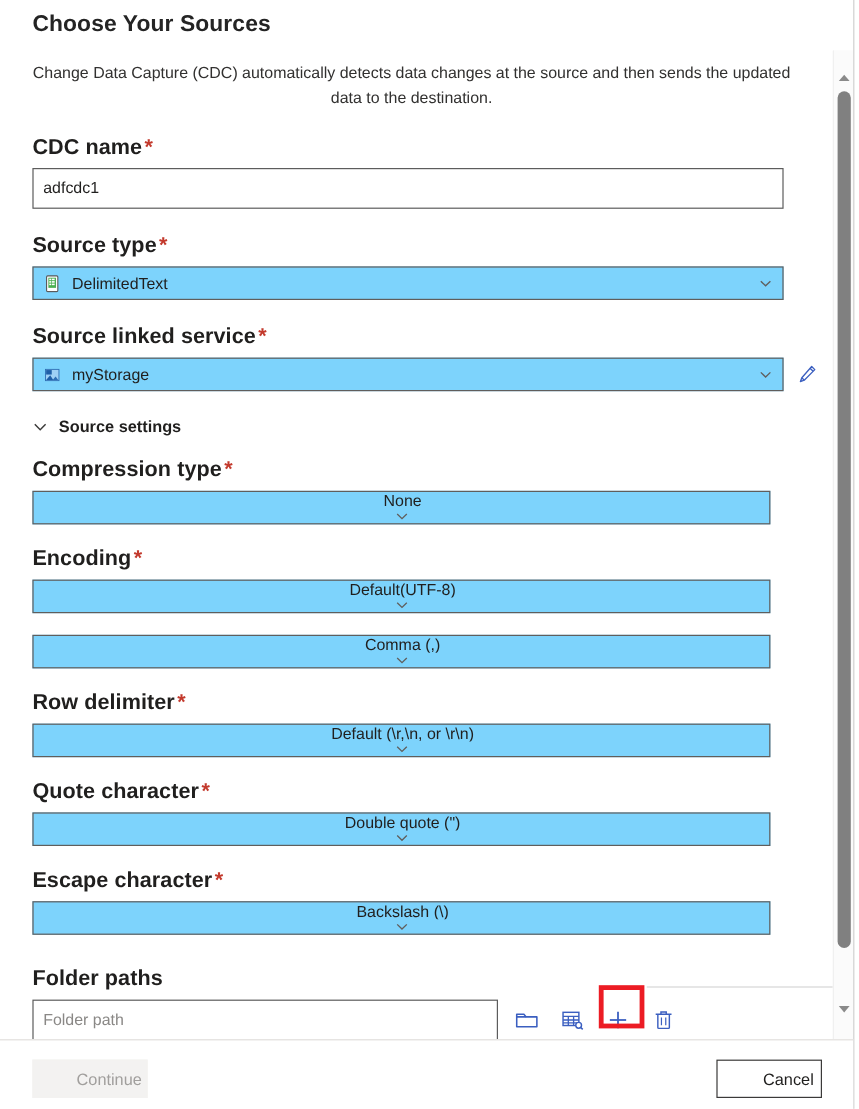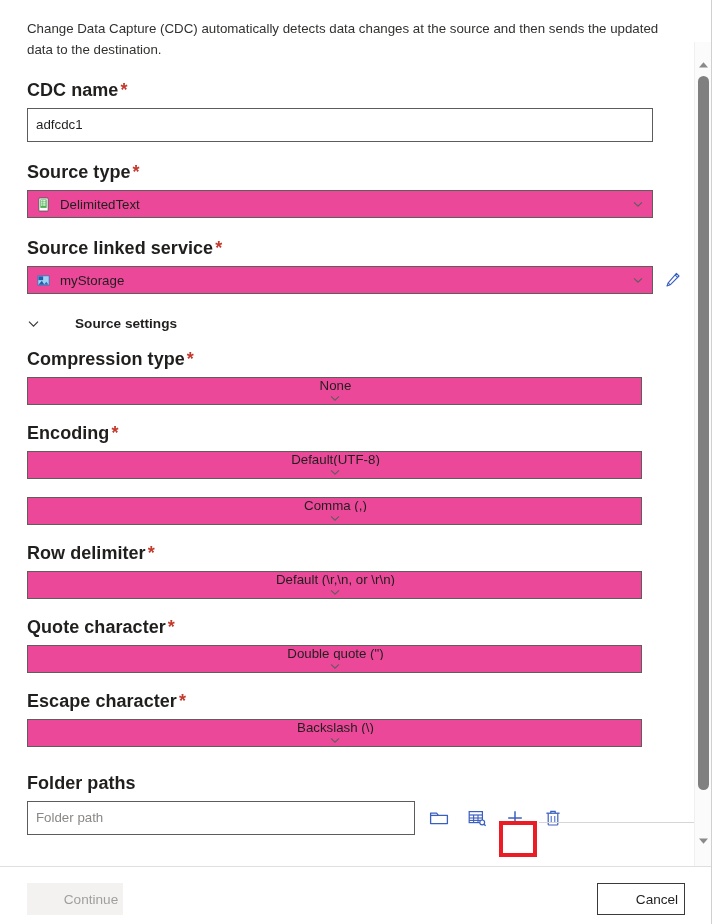--- a/index.html
+++ b/index.html
@@ -44,20 +44,21 @@
     padding-top: 10px;
     letter-spacing: .1px;
   }
 
   .description {
     font-size: 13.3px;
     color: #323130;
     line-height: 21px;
     margin: 18px 0 0 0;
     width: 632px;
+    text-align: center;
   }
 
   .field {
     margin-top: 20px;
   }
   .field.tight { margin-top: 18px; }
 
   .field-label {
     font-size: 18px;
     font-weight: bold;
@@ -93,21 +94,21 @@
   }
   .textbox.w-wide { width: 626px; }
 
   .placeholder { color: #8a8886; }
 
   
   .combo {
     box-sizing: border-box;
     height: 28px;
     border: 1px solid #605e5c;
-    background: #ec4899;
+    background: #7dd3fc;
     display: flex;
     align-items: center;
     padding: 0 6px 0 8px;
     position: relative;
     justify-content: flex-end;
   }
   .combo.w-wide { width: 626px; }
   .combo.w-narrow { width: 615px; flex-direction: column; }
 
   .combo-text {
@@ -145,21 +146,20 @@
     cursor: pointer;
   }
 
   
   .section-header {
     display: flex;
     align-items: center;
     margin-top: 22px;
     cursor: pointer;
     width: 150px;
-    justify-content: space-between;
   }
   .section-header .caret {
     width: 13px;
     height: 13px;
     margin-right: 9px;
     flex: 0 0 auto;
   }
   .section-title {
     font-size: 13.6px;
     font-weight: bold;
@@ -298,20 +298,21 @@
     cursor: pointer;
   }
 </style>
 </head>
 <body>
 
 <div class="panel">
 
   <div class="content">
 
+    <h1 class="page-title">Choose Your Sources</h1>
 
     <p class="description">Change Data Capture (CDC) automatically detects data changes at the source and then sends the updated data to the destination.</p>
 
     <div class="field">
       <span class="field-label"><span>CDC name</span><span class="req">*</span></span>
       <div class="textbox w-wide">
         <span>adfcdc1</span>
       </div>
     </div>
 

